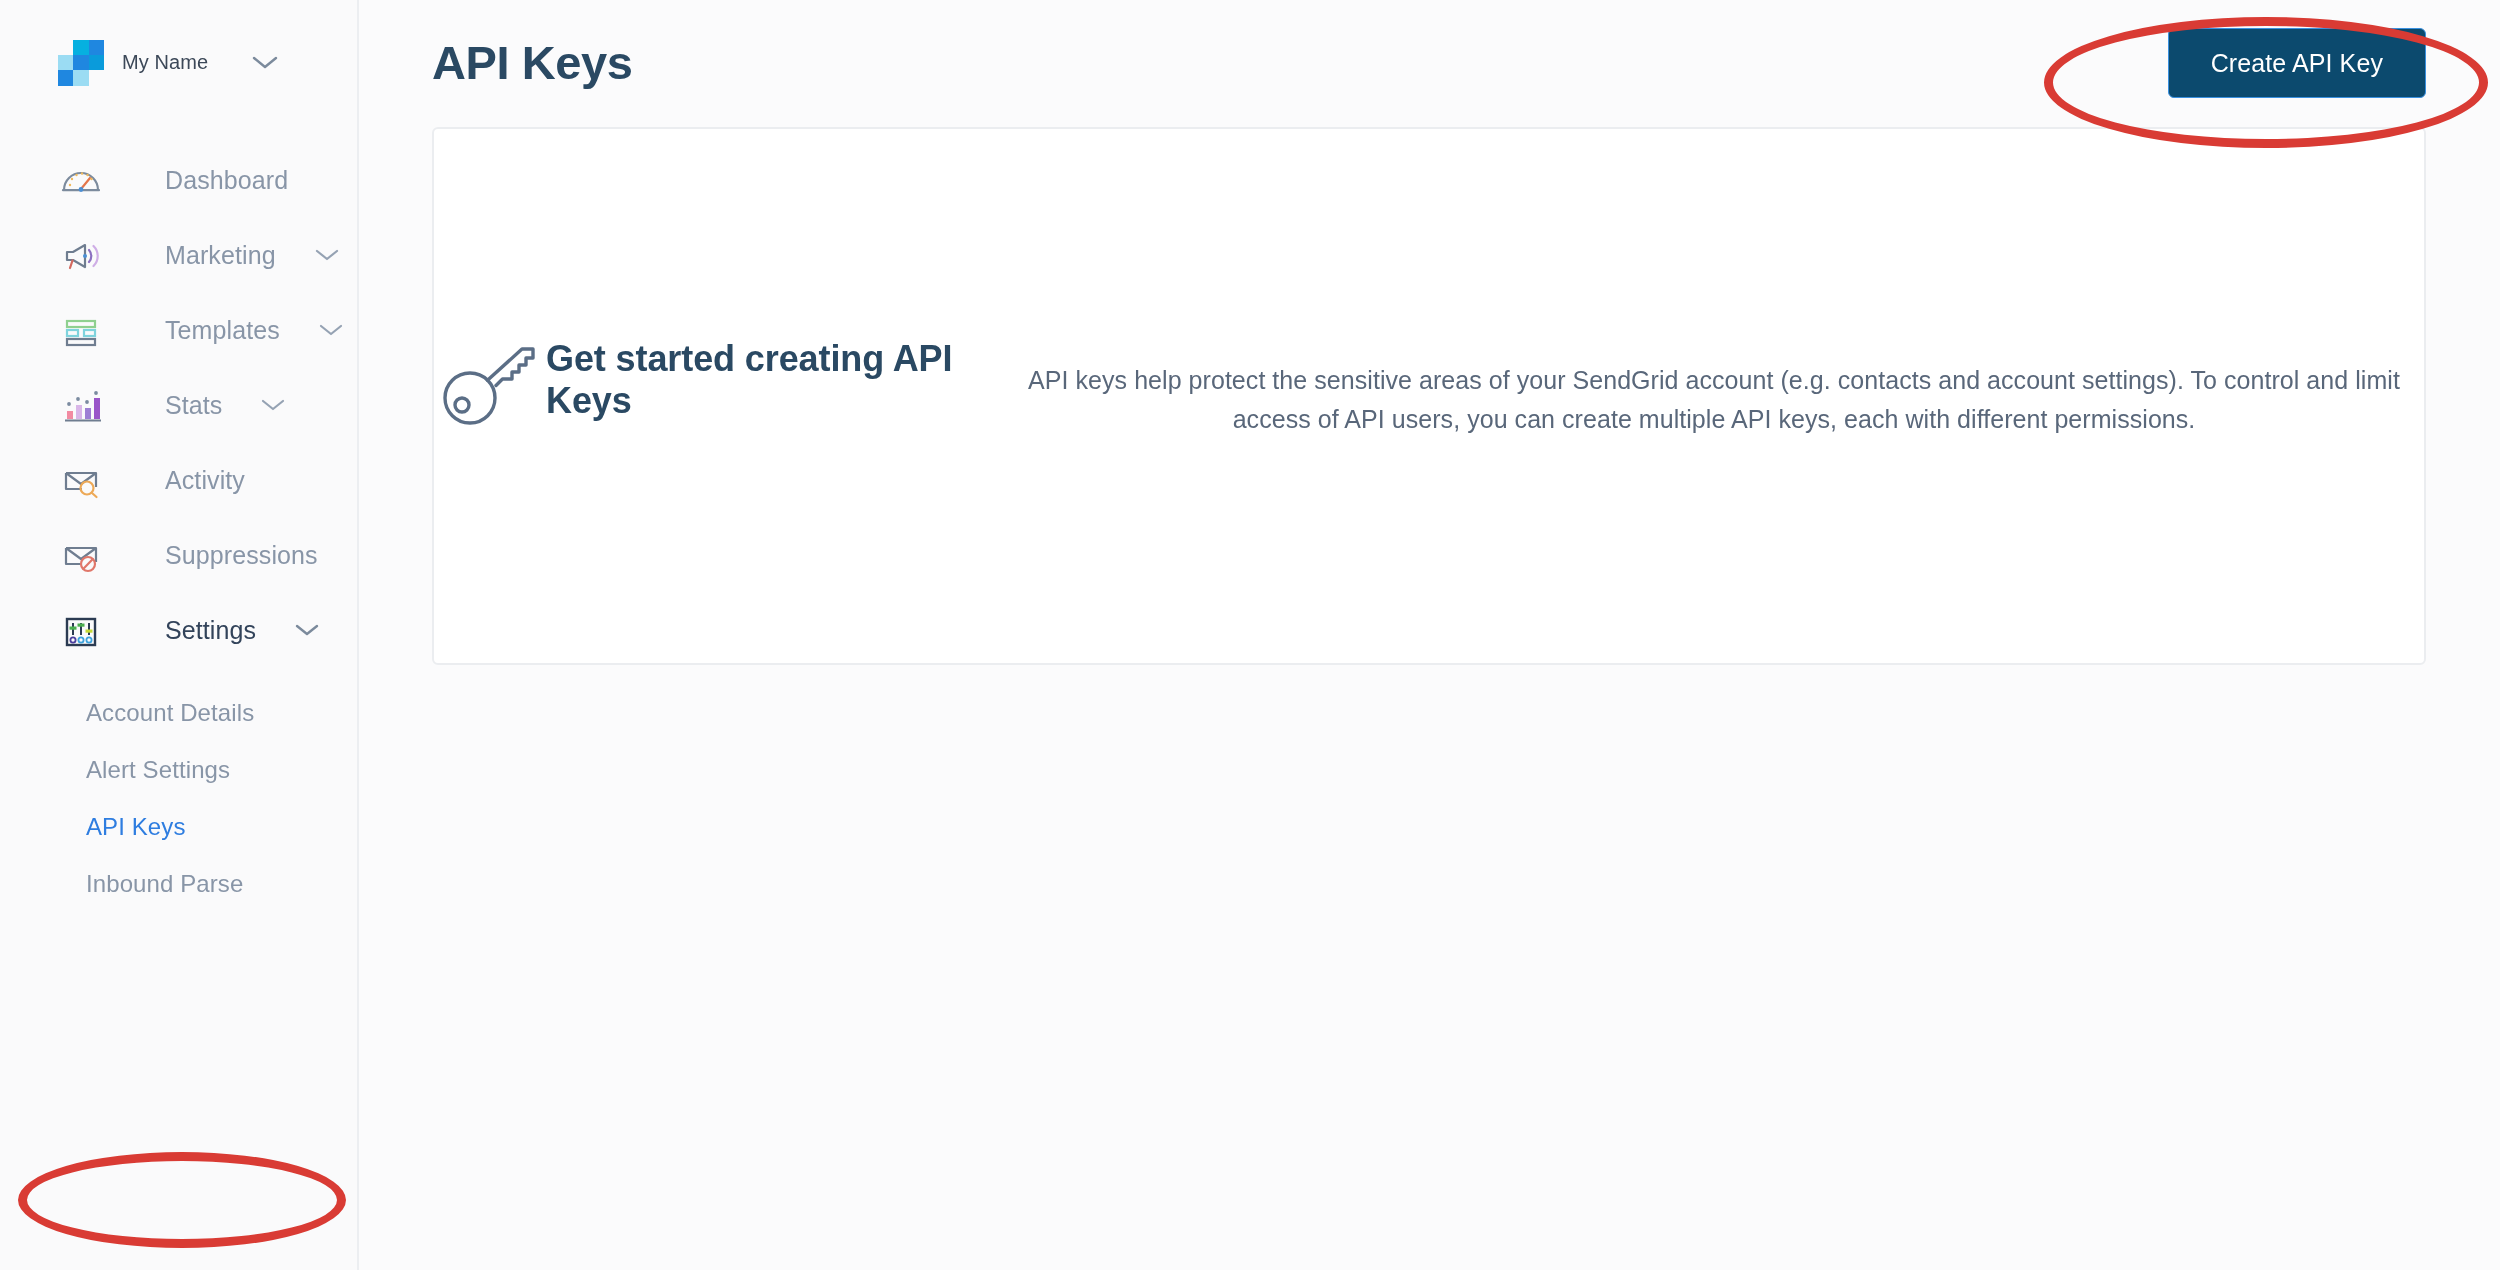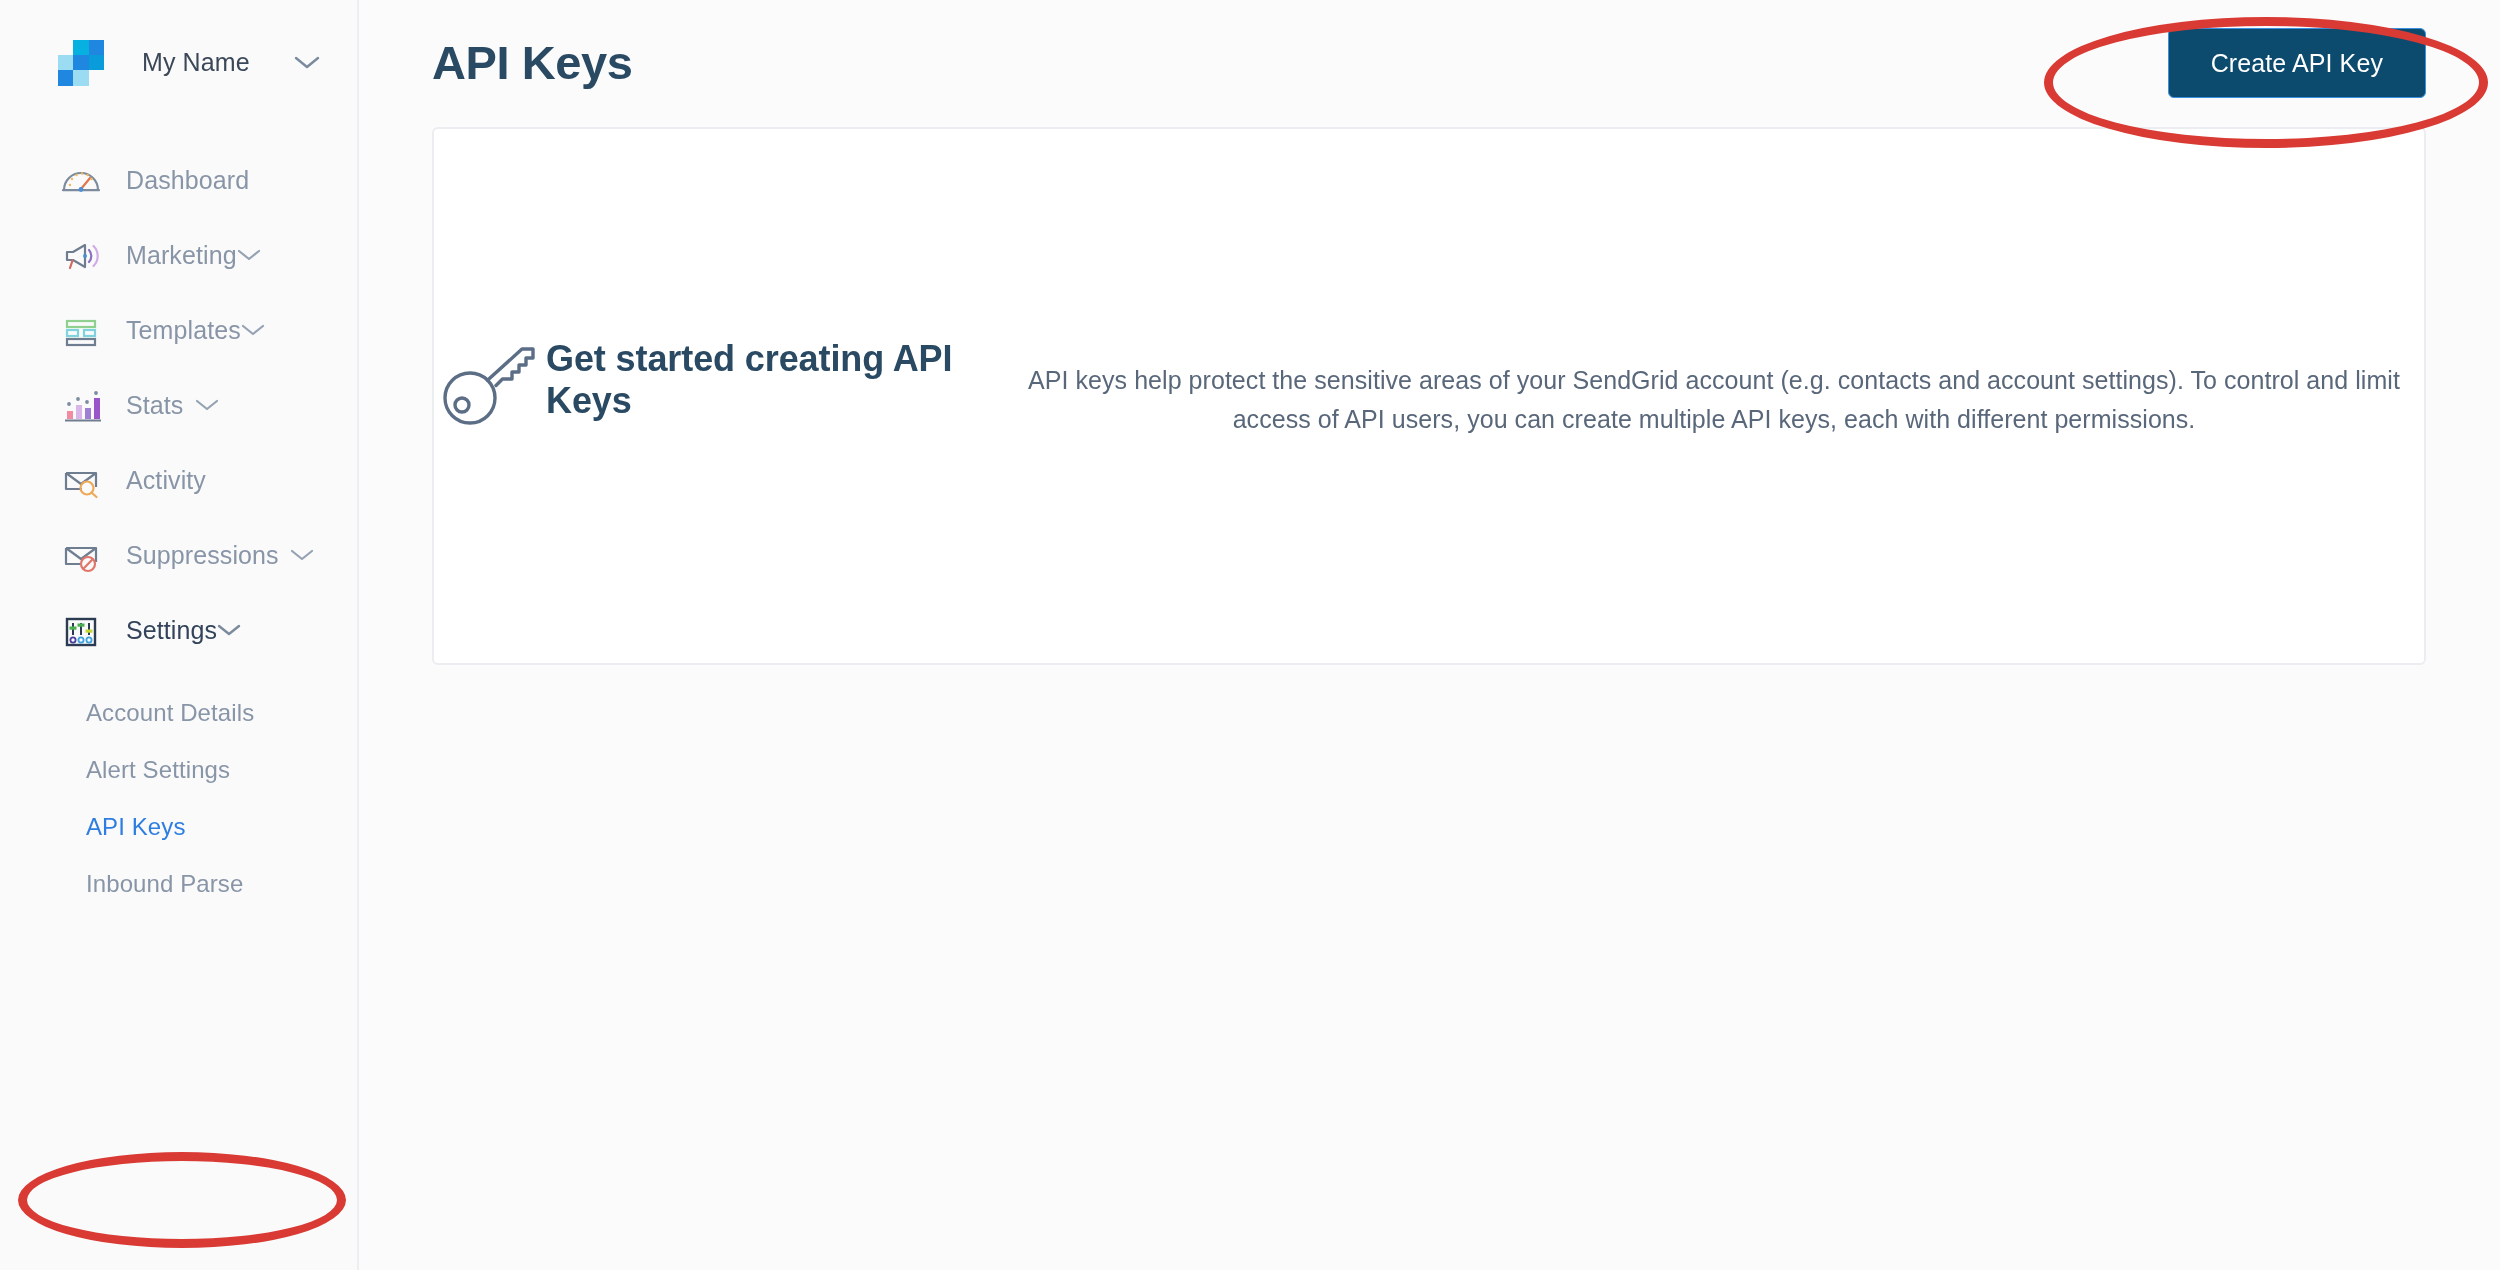--- a/index.html
+++ b/index.html
@@ -47,22 +47,22 @@
     flex: 0 0 46px;
   }
   .brand-logo i {
     position: absolute;
     display: block;
     width: 15.4px;
     height: 15.4px;
   }
 
   .brand-name {
-    margin-left: 38px;
-    font-size: 25px;
+    margin-left: 18px;
+    font-size: 20px;
     color: #3c4858;
     letter-spacing: 0.1px;
     white-space: nowrap;
   }
 
   .brand-caret {
     margin-left: 44px;
     display: flex;
     align-items: center;
   }
@@ -71,20 +71,21 @@
     margin-top: 18px;
   }
 
   .nav-item {
     display: flex;
     align-items: center;
     height: 75px;
     padding-left: 58px;
     cursor: pointer;
     position: relative;
+    gap: 39px;
   }
 
   .nav-icon {
     width: 46px;
     height: 46px;
     flex: 0 0 46px;
     display: flex;
     align-items: center;
     justify-content: center;
   }

